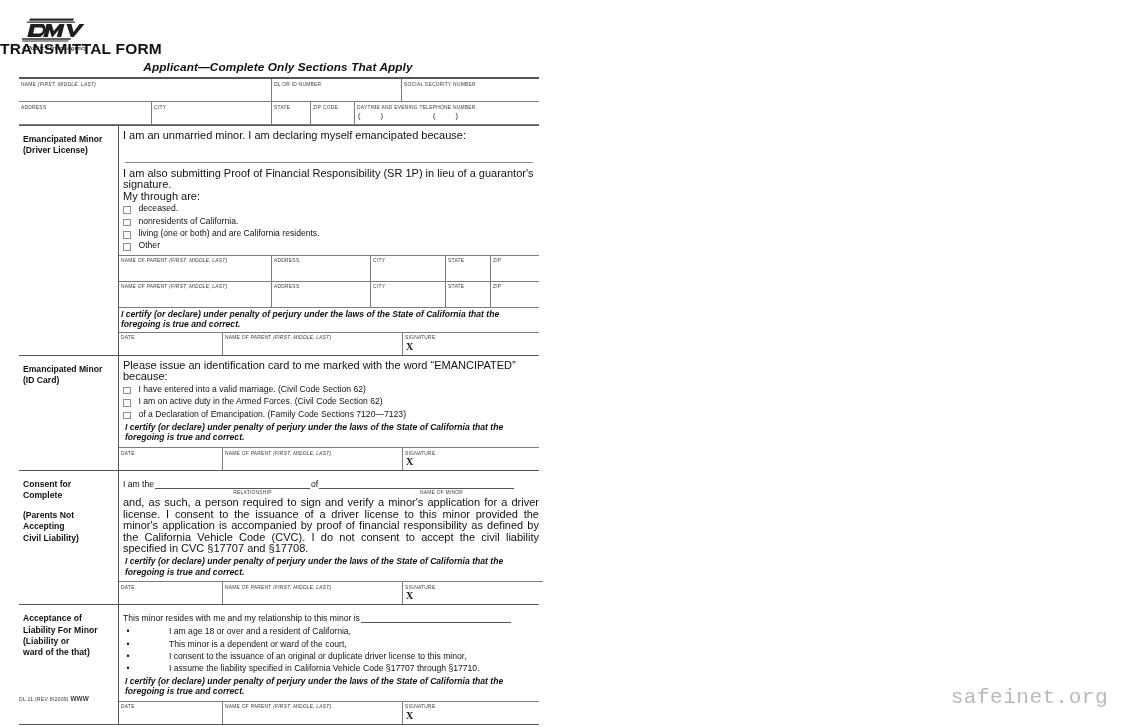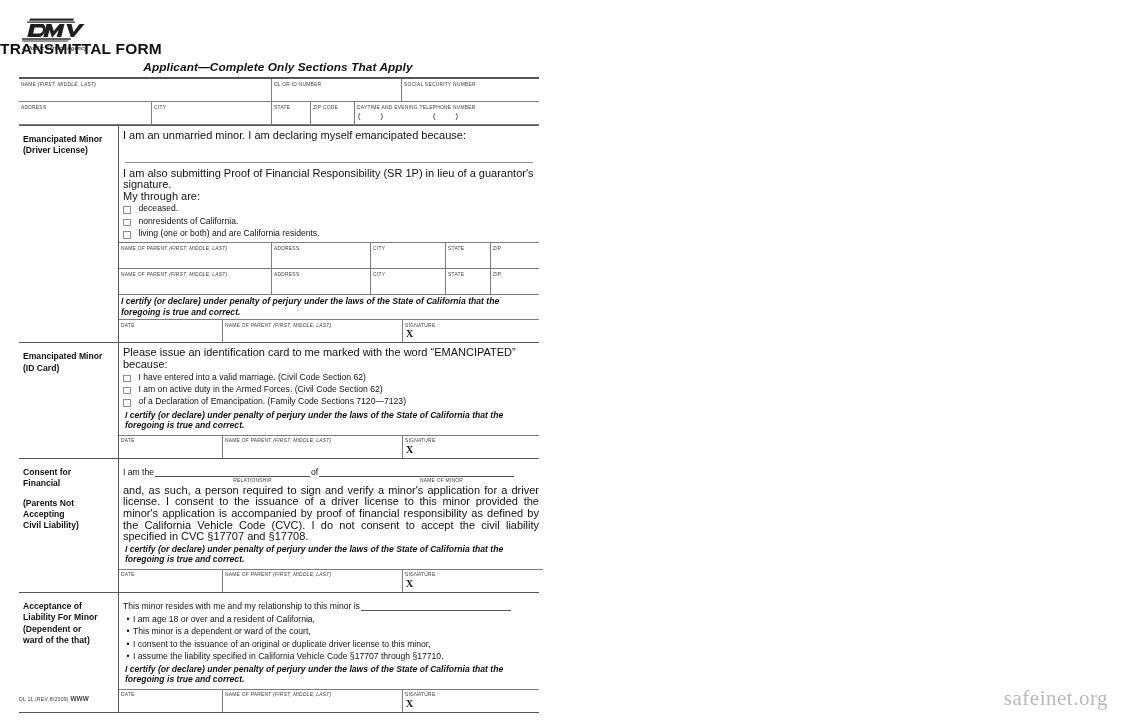--- a/index.html
+++ b/index.html
@@ -187,21 +187,21 @@
     display: flex;
     align-items: flex-start;
     line-height: 12.4px;
   }
   .bul-dot {
     flex: 0 0 10px;
     font-size: 8.6px;
     line-height: 12.4px;
     text-align: center;
   }
-  .bul-label { font-size: 8.6px; }
+  .bul-label { font-size: 8.6px; margin-left: 36px; }
 
   
   .certify {
     font-size: 8.6px;
     font-weight: bold;
     font-style: italic;
     line-height: 10.6px;
     padding: 1px 2px 2px 2px;
     margin: 0;
   }
@@ -273,21 +273,21 @@
     color: #3b3b3b;
     letter-spacing: .2px;
     white-space: nowrap;
   }
   .footer-id b { font-size: 6.4px; }
 
   .watermark {
     position: absolute;
     right: 16px;
     top: 686px;
-    font-family: Liberation Serif, serif;
+    font-family: Liberation Mono, monospace;
     font-size: 21px;
     color: #b9b9b9;
     letter-spacing: .5px;
     white-space: nowrap;
   }
 </style>
 </head>
 <body>
 
 <div class="page">
@@ -371,20 +371,24 @@
               <span class="chk-label">deceased.</span>
             </div>
             <div class="chk-row">
               <span class="chk"></span>
               <span class="chk-label">nonresidents of California.</span>
             </div>
             <div class="chk-row">
               <span class="chk"></span>
               <span class="chk-label">living (one or both) and are California residents.</span>
             </div>
+            <div class="chk-row">
+              <span class="chk"></span>
+              <span class="chk-label">Other</span>
+            </div>
           </div>
         </div>
 
         <div class="pi-row nobot">
           <div class="pi-cell" style="width:153px">
             <span class="caps"><span>NAME OF PARENT</span> <i>(FIRST, MIDDLE, LAST)</i></span>
           </div>
           <div class="pi-cell" style="width:99px">
             <span class="caps">ADDRESS</span>
           </div>
@@ -472,21 +476,21 @@
             <span class="caps">SIGNATURE</span>
             <span class="sig-x">X</span>
           </div>
         </div>
       </div>
     </div>
 
     <div class="section">
       <div class="sec-label">
         <div>Consent for</div>
-        <div>Financial</div>
+        <div>Complete</div>
         <span class="gap"></span>
         <div>(Parents Not</div>
         <div>Accepting</div>
         <div>Civil Liability)</div>
       </div>
       <div class="sec-body">
         <div class="body-pad">
           <div class="inline-blank-row">
             <span class="ib-text">I am the</span>
             <span class="ib-line" style="width:155px"></span>
@@ -515,21 +519,21 @@
             <span class="sig-x">X</span>
           </div>
         </div>
       </div>
     </div>
 
     <div class="section">
       <div class="sec-label">
         <div>Acceptance of</div>
         <div>Liability For Minor</div>
-        <div>(Dependent or</div>
+        <div>(Liability or</div>
         <div>ward of the that)</div>
       </div>
       <div class="sec-body">
         <div class="body-pad">
           <div class="inline-blank-row">
             <span class="ib-text">This minor resides with me and my relationship to this minor is</span>
             <span class="ib-line" style="width:150px"></span>
           </div>
 
           <div style="margin-top:2px">

